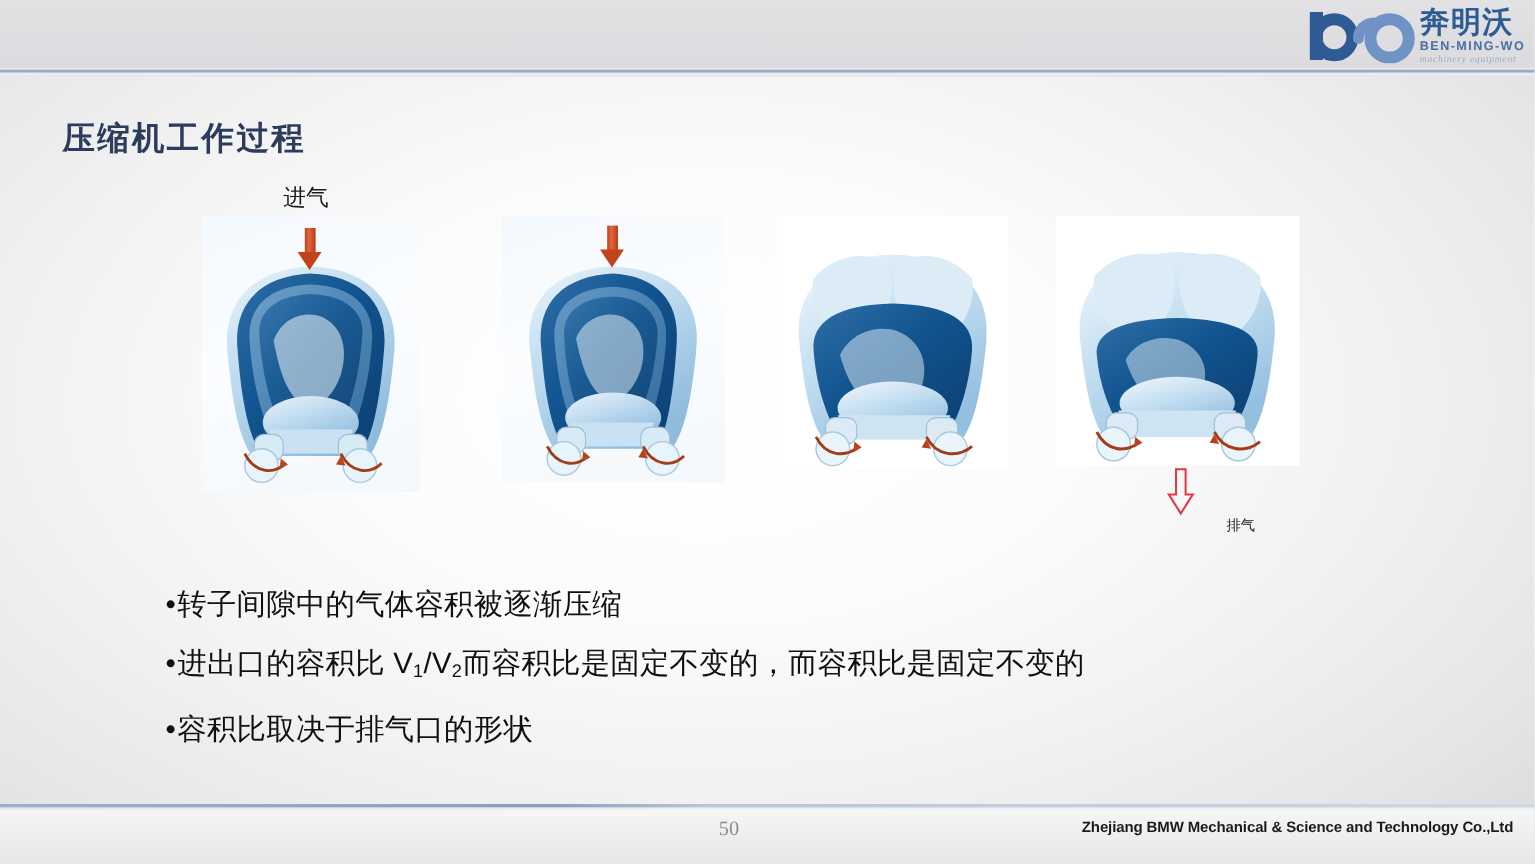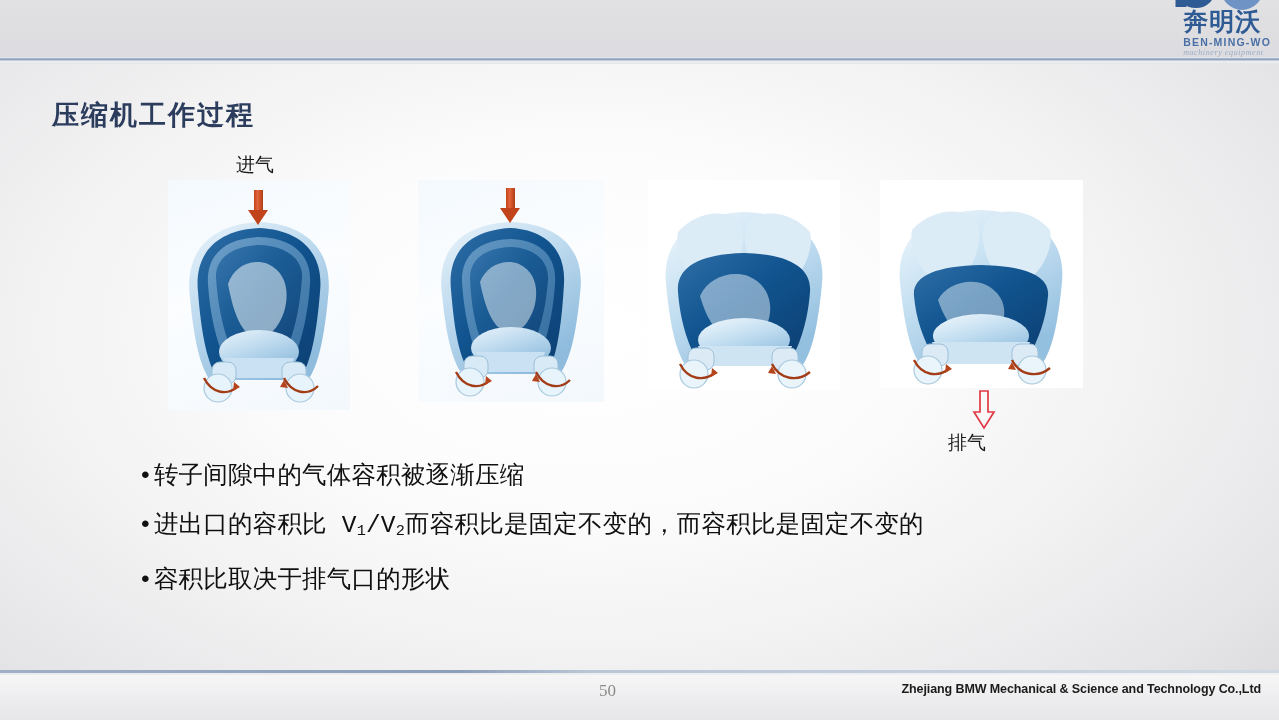--- a/index.html
+++ b/index.html
@@ -27,21 +27,21 @@
     background:linear-gradient(180deg,#ffffff 0%, #aab8cc 35%, #8fa2bb 60%, #d8dde6 100%);
   }
   .header-rule-sheen{
     position:absolute;left:0;top:61px;width:1279px;height:3px;
     background:linear-gradient(180deg,#eef0f3 0%, #e4e5e8 100%);
   }
 
   
   .logo{
     position:absolute;right:8px;top:4px;width:228px;height:52px;
-    display:flex;align-items:flex-end;justify-content:flex-end;flex-direction:column;
+    display:flex;align-items:center;justify-content:flex-end;
   }
   .logo-mark{
     position:relative;width:96px;height:46px;flex:0 0 auto;margin-right:2px;
   }
   .logo-mark svg{display:block;}
   .logo-text{
     display:flex;flex-direction:column;justify-content:center;
     height:46px;margin-left:-4px;
   }
   .logo-cn{
@@ -70,23 +70,23 @@
 
   
   .diagram-area{position:absolute;left:0;top:140px;width:1279px;height:330px;padding-left:17px;}
 
   .label-intake{
     position:absolute;left:236px;top:12px;
     font-family:"DejaVu Sans","Liberation Sans",sans-serif;
     font-size:19px;color:#1a1a1a;white-space:nowrap;
   }
   .label-discharge{
-    position:absolute;left:948px;top:290px;
+    position:absolute;left:1022px;top:290px;
     font-family:"DejaVu Sans","Liberation Sans",sans-serif;
-    font-size:19px;color:#1a1a1a;white-space:nowrap;
+    font-size:12px;color:#1a1a1a;white-space:nowrap;
   }
 
   .stage{position:absolute;top:40px;}
   .stage .canvas{
     position:relative;width:100%;height:100%;
     background:linear-gradient(160deg,#f4f9fd 0%, #fbfdff 45%, #f3f8fc 100%);
   }
   .stage.s1{left:168px;width:182px;height:230px;}
   .stage.s2{left:418px;width:186px;height:222px;}
   .stage.s3{left:648px;width:192px;height:210px;}
@@ -106,22 +106,22 @@
     border-left:10.5px solid transparent;border-right:10.5px solid transparent;
     border-top:15px solid #c1431b;
   }
 
   
   .arrow-discharge{position:absolute;left:972px;top:250px;width:24px;height:40px;}
   .arrow-discharge svg{display:block;}
 
   
   .bullets{
-    position:absolute;left:138px;top:452px;width:980px;
-    font-family:Liberation Mono, monospace;
+    position:absolute;left:138px;top:480px;width:980px;
+    font-family:Liberation Sans, sans-serif;
     color:#101010;
   }
   .bullet{
     display:block;font-size:24.5px;line-height:49px;white-space:nowrap;
     letter-spacing:.2px;
   }
   .bullet .dot{margin-right:1px;}
   .bullet sub{font-size:.62em;vertical-align:-.22em;}
 
   

